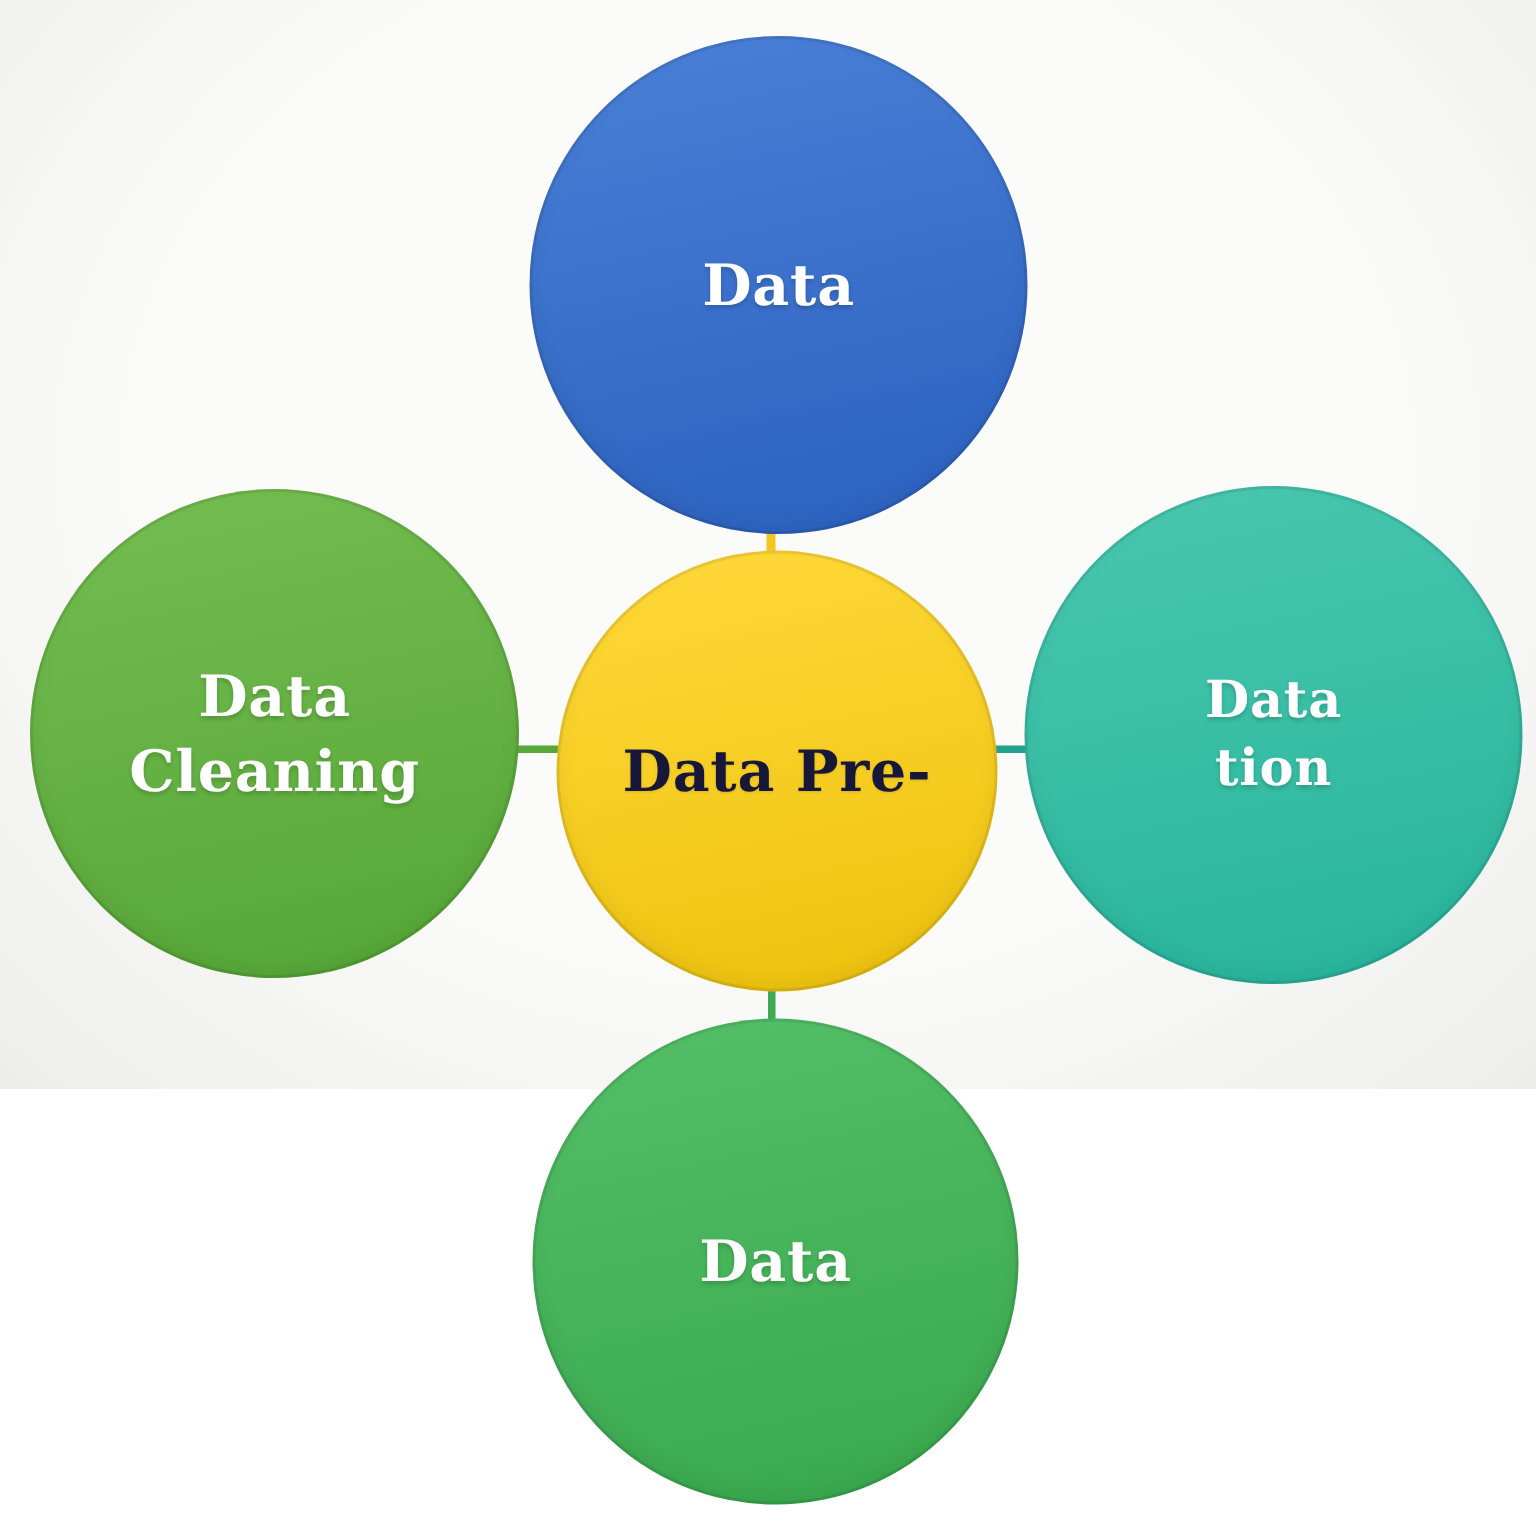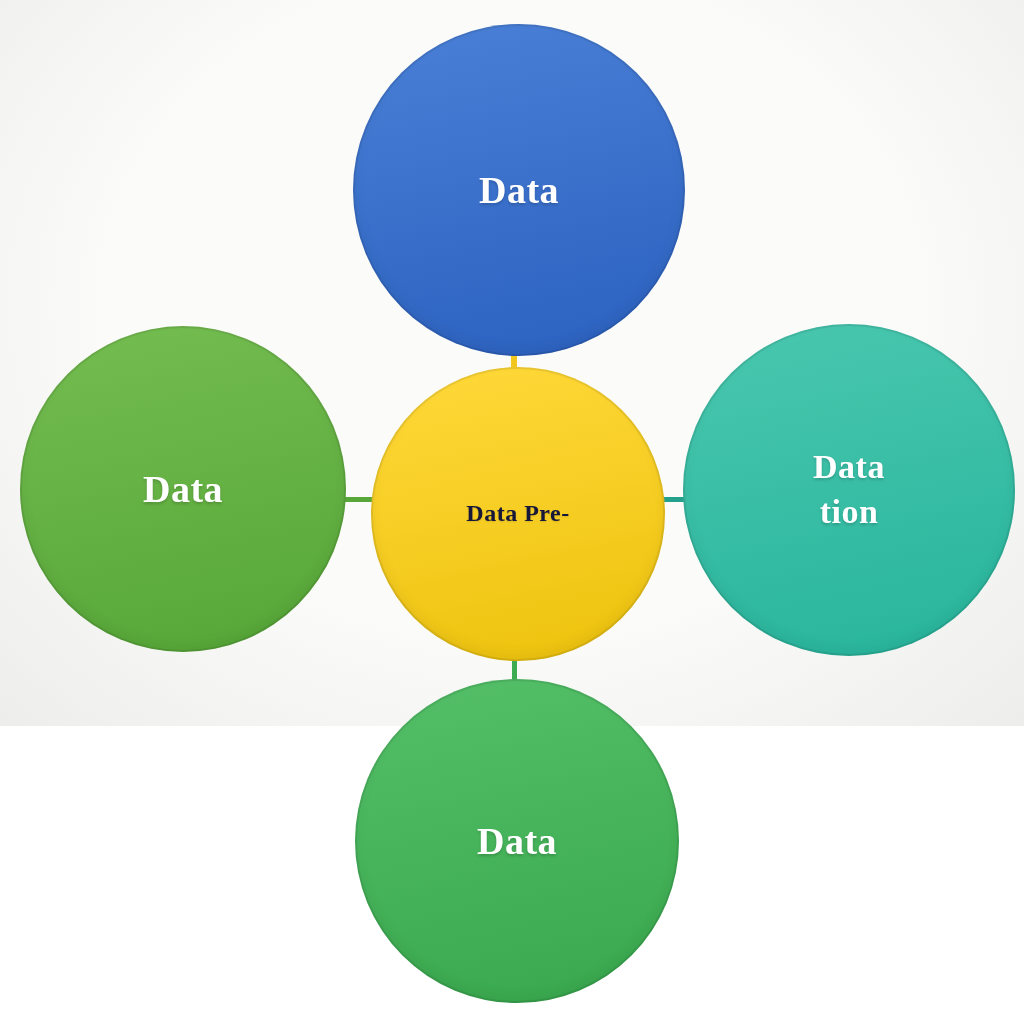--- a/index.html
+++ b/index.html
@@ -10,21 +10,20 @@
     width: 1024px;
     height: 1024px;
     overflow: hidden;
     font-family: "DejaVu Serif", "Liberation Serif", serif;
   }
   .stage {
     position: relative;
     width: 1024px;
     height: 726px;
     background: radial-gradient(ellipse at 50% 42%, #fbfbf9 55%, #ededeb 100%);
-    font-family: Liberation Serif, serif;
   }
   .node {
     position: absolute;
     border-radius: 50%;
     display: flex;
     flex-direction: column;
     align-items: center;
     justify-content: center;
     text-align: center;
     font-weight: 700;
@@ -36,21 +35,21 @@
   .node .line {
     display: block;
     line-height: 1.32;
     text-shadow: 0 2px 3px rgba(0,0,0,0.18);
   }
   
   .node-top    { left: 353px; top:  24px; width: 332px; height: 332px; font-size: 38px; }
   .node-left   { left:  20px; top: 326px; width: 326px; height: 326px; font-size: 38px; }
   .node-right  { left: 683px; top: 324px; width: 332px; height: 332px; font-size: 34px; }
   .node-bottom { left: 355px; top: 679px; width: 324px; height: 324px; font-size: 38px; }
-  .node-center { left: 371px; top: 367px; width: 294px; height: 294px; font-size: 24px; z-index: 3; }
+  .node-center { left: 371px; top: 367px; width: 294px; height: 294px; font-size: 38px; z-index: 3; }
   .node-center .line { text-shadow: 0 1px 2px rgba(0,0,0,0.12); }
   .connector {
     position: absolute;
     z-index: 1;
   }
   .conn-top    { left: 511px; top: 348px; width: 6px;  height: 32px; }
   .conn-left   { left: 340px; top: 497px; width: 36px; height: 5px;  }
   .conn-right  { left: 660px; top: 497px; width: 30px; height: 5px;  }
   .conn-bottom { left: 512px; top: 648px; width: 5px;  height: 36px; }
 </style>
@@ -63,20 +62,21 @@
   <div class="connector conn-left" style="background: rgb(87, 167, 57);"></div>
   <div class="connector conn-right" style="background: rgb(35, 161, 140);"></div>
   <div class="connector conn-bottom" style="background: rgb(60, 171, 81);"></div>
 
   <div class="node node-top" style="background: linear-gradient(168deg, rgb(74, 128, 214) 0%, rgb(43, 97, 192) 100%); color: rgb(255, 255, 255);">
     <span class="line">Data</span>
   </div>
 
   <div class="node node-left" style="background: linear-gradient(168deg, rgb(117, 189, 81) 0%, rgb(85, 166, 55) 100%); color: rgb(255, 255, 255);">
     <span class="line">Data</span>
+    <span class="line">Cleaning</span>
   </div>
 
   <div class="node node-right" style="background: linear-gradient(168deg, rgb(74, 199, 175) 0%, rgb(39, 181, 156) 100%); color: rgb(255, 255, 255);">
     <span class="line">Data</span>
     <span class="line">tion</span>
   </div>
 
   <div class="node node-bottom" style="background: linear-gradient(168deg, rgb(84, 191, 104) 0%, rgb(56, 168, 77) 100%); color: rgb(255, 255, 255);">
     <span class="line">Data</span>
   </div>

